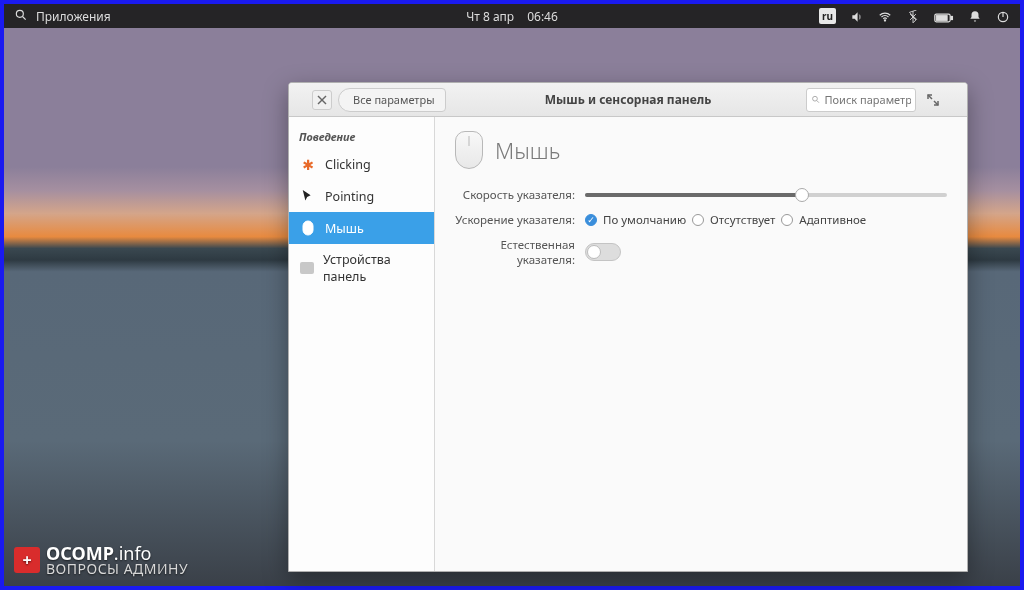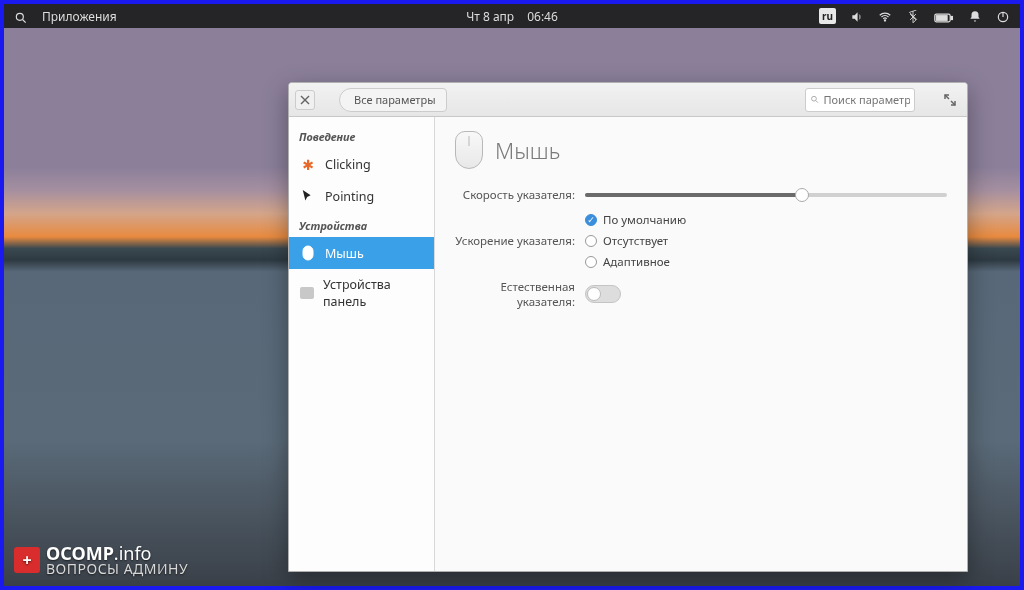--- a/index.html
+++ b/index.html
@@ -15,21 +15,21 @@
     #5a6a78 75%, #3a4048 100%);
   position: relative;
 }
 .topbar {
   height: 24px; width: 100%;
   background: rgba(28,28,28,0.92);
   display: flex; align-items: center;
   color: #ddd; font-size: 12px;
   padding: 0 10px;
 }
-.tb-left { display: flex; align-items: flex-end; gap: 14px; cursor: pointer; }
+.tb-left { display: flex; align-items: flex-start; gap: 8px; cursor: pointer; }
 .tb-center { position: absolute; left: 50%; transform: translateX(-50%); display: flex; gap: 13px; }
 .tb-right { margin-left: auto; display: flex; align-items: flex-end; gap: 14px; }
 .tb-right span, .tb-right svg { cursor: pointer; }
 .lang-badge { background: #e8e8e8; color: #222; font-weight: bold; font-size: 10px; padding: 1px 3px; border-radius: 2px; }
 .watermark {
   position: absolute; left: 10px; bottom: 10px;
   display: flex; align-items: center; gap: 6px;
   color: #fff; font-weight: bold; font-size: 18px;
   text-shadow: 0 1px 2px rgba(0,0,0,0.6);
 }
@@ -46,21 +46,21 @@
   background: #fafafa;
   border: 1px solid #b0b0b0;
   border-radius: 4px 4px 0 0;
   box-shadow: 0 8px 24px rgba(0,0,0,0.35);
   display: flex; flex-direction: column;
   overflow: hidden;
 }
 .titlebar {
   height: 34px; background: linear-gradient(#f2f2f2,#e6e6e6);
   border-bottom: 1px solid #c8c8c8;
-  display: flex; align-items: center; padding: 0 6px; gap: 24px;
+  display: flex; align-items: center; padding: 0 23px; gap: 6px;
 }
 .close-btn {
   width: 20px; height: 20px; border-radius: 3px;
   background: #f0f0f0; border: 1px solid #ccc;
   display: flex; align-items: center; justify-content: center;
   color: #666; font-size: 12px; cursor: pointer;
 }
 .back-btn {
   height: 24px; padding: 0 10px 0 14px;
   background: #f4f4f4; border: 1px solid #ccc;
@@ -105,21 +105,21 @@
 .row-label { width: 130px; text-align: right; padding-right: 10px; color: #555; }
 .slider-track {
   flex: 1; height: 4px; background: #d0d0d0; border-radius: 2px; position: relative;
 }
 .slider-fill { position: absolute; left: 0; top: 0; height: 100%; background: #6a6a6a; border-radius: 2px; }
 .slider-thumb {
   position: absolute; top: 50%; width: 14px; height: 14px;
   background: #fff; border: 1px solid #aaa; border-radius: 50%;
   transform: translate(-50%,-50%);
 }
-.radio-group { display: flex; flex-direction: column; gap: 6px; }
+.radio-group { display: flex; flex-direction: row; gap: 6px; }
 .radio-opt { display: flex; align-items: center; gap: 6px; font-size: 11.5px; color: #444; cursor: pointer; }
 .radio { width: 12px; height: 12px; border: 1px solid #999; border-radius: 50%; display: inline-flex; align-items: center; justify-content: center; background:#fff; }
 .radio.checked { border-color: #3a8edb; background: #3a8edb; }
 .radio.checked::after { content:"✓"; color:#fff; font-size:9px; line-height:1; }
 .toggle {
   width: 36px; height: 18px; background: #ddd; border: 1px solid #c4c4c4;
   border-radius: 10px; position: relative; cursor: pointer;
 }
 .toggle-knob {
   position: absolute; left: 1px; top: 1px; width: 14px; height: 14px;
@@ -180,20 +180,21 @@
       <div class="titlebar">
         <div class="close-btn">
           <svg width="10" height="10" viewBox="0 0 10 10" stroke="#666" stroke-width="1.5">
               <line x1="1" y1="1" x2="9" y2="9"></line>
               <line x1="9" y1="1" x2="1" y2="9"></line>
             </svg>
         </div>
         <div class="back-btn">
           <span>Все параметры</span>
         </div>
+        <div class="title-text">Мышь и сенсорная панель</div>
         <div class="search-box">
           <svg width="11" height="11" viewBox="0 0 24 24" fill="none" stroke="#999" stroke-width="2">
               <circle cx="10" cy="10" r="6"></circle>
               <line x1="15" y1="15" x2="20" y2="20"></line>
             </svg>
           <input type="text" placeholder="Поиск параметров" style="">
         </div>
         <div class="maximize-btn">
           <svg width="12" height="12" viewBox="0 0 12 12" stroke="#666" stroke-width="1.5" fill="none">
               <path d="M1 5V1h4M11 7v4H7"></path>
@@ -210,21 +211,20 @@
             <span>Clicking</span>
           </div>
           <div class="sb-item">
             <span class="sb-icon">
               <svg width="14" height="14" viewBox="0 0 16 16">
                   <path d="M2 1l3 12 2-4 4-2z" fill="#222"></path>
                 </svg>
             </span>
             <span>Pointing</span>
           </div>
-          <div class="sb-header">Устройства</div>
           <div class="sb-item active">
             <span class="sb-icon">
               <svg width="12" height="16" viewBox="0 0 12 16">
                   <rect x="1" y="1" width="10" height="14" rx="5" fill="#fff" stroke="#fff"></rect>
                 </svg>
             </span>
             <span>Мышь</span>
           </div>
           <div class="sb-item">
             <span class="sb-icon">

